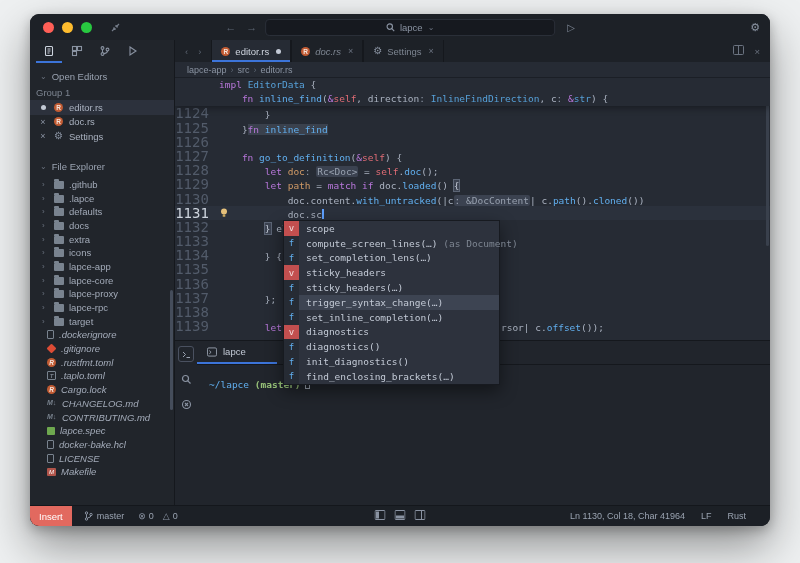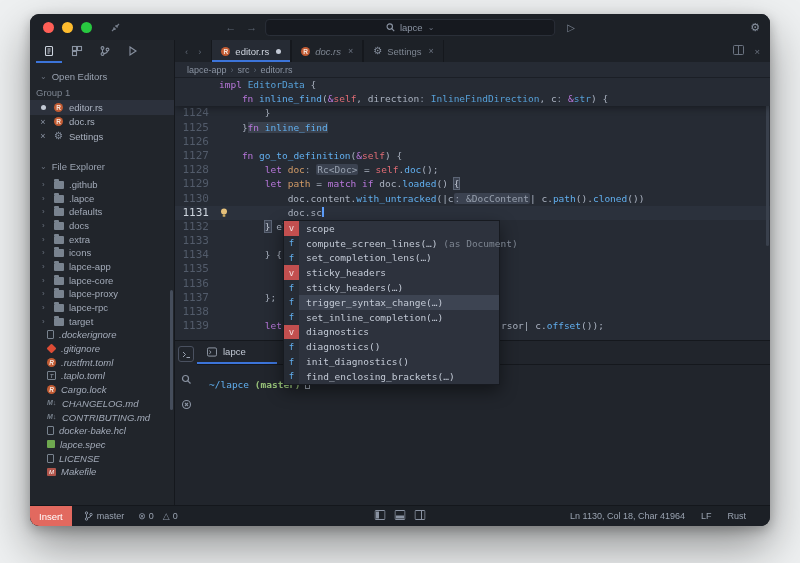--- a/index.html
+++ b/index.html
@@ -70,21 +70,21 @@
   .tabbar-right { margin-left:auto; display:flex; align-items:center; gap:10px; padding-right:10px; color:#6b7380; }
 
   .breadcrumb { height:16px; background:#262b34; display:flex; align-items:center; font-size:9px; color:#8a93a2; padding-left:12px; gap:4px; flex:none; border-bottom:1px solid #1b1f26; }
   .bc-sep { color:#5d6673; }
 
   
   .editor { flex:1; background:#262b34; position:relative; overflow:hidden; font-family:"DejaVu Sans Mono", monospace; font-size:9.5px; }
   .sticky { box-shadow:0 3px 6px rgba(0,0,0,.3); position:relative; z-index:2; background:#262b34; }
   .cl { height:14.2px; line-height:14.2px; white-space:pre; position:relative; }
   .cl.cur { background:#2b313c; }
-  .ln { display:inline-block; width:34px; text-align:right; color:#525b6a; margin-right:10px; font-size:11px; }
+  .ln { display:inline-block; width:34px; text-align:center; color:#525b6a; margin-right:10px; font-size:14px; }
   .cl.cur .ln { color:#cdd4de; }
   .tk-k{color:#b877db;} .tk-t{color:#56a0d8;} .tk-f{color:#61afef;} .tk-v{color:#d19a66;}
   .tk-s{color:#e06c75;} .tk-x{color:#aab2c0;} .tk-p{color:#8a93a2;}
   .tk-c{color:#97a0ae; background:#3b4250; border-radius:2px; padding:0 1px;}
   .tk-b{color:#c3cad6; background:#3b4250; outline:1px solid #5c6575;}
   .tk-h{background:#3a414d;}
   .caret{display:inline-block; width:2px; height:10px; background:#5ea0ff; vertical-align:-1px;}
   .bulb{position:absolute; left:45px; top:2px;}
   .ed-scroll{position:absolute; right:1px; top:18px; width:3px; height:150px; background:#39404c; border-radius:2px;}
 
@@ -292,26 +292,26 @@
             </div>
             <div class="fe-row fe-file">
               <span class="ic ic-md">M↓</span>
               <span>CHANGELOG.md</span>
             </div>
             <div class="fe-row fe-file">
               <span class="ic ic-md">M↓</span>
               <span>CONTRIBUTING.md</span>
             </div>
             <div class="fe-row fe-file">
+              <span class="ic ic-spec"></span>
+              <span>lapce.spec</span>
+            </div>
+            <div class="fe-row fe-file">
               <span class="ic ic-file"></span>
               <span>docker-bake.hcl</span>
-            </div>
-            <div class="fe-row fe-file">
-              <span class="ic ic-spec"></span>
-              <span>lapce.spec</span>
             </div>
             <div class="fe-row fe-file">
               <span class="ic ic-file"></span>
               <span>LICENSE</span>
             </div>
             <div class="fe-row fe-file">
               <span class="ic ic-make">M</span>
               <span>Makefile</span>
             </div>
           </div>

